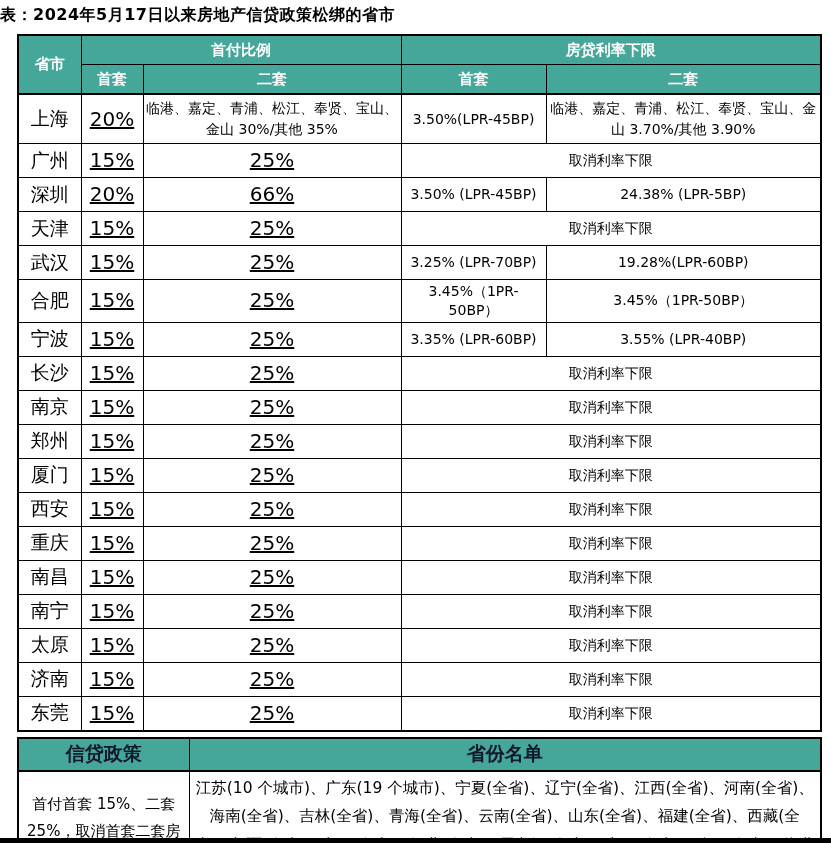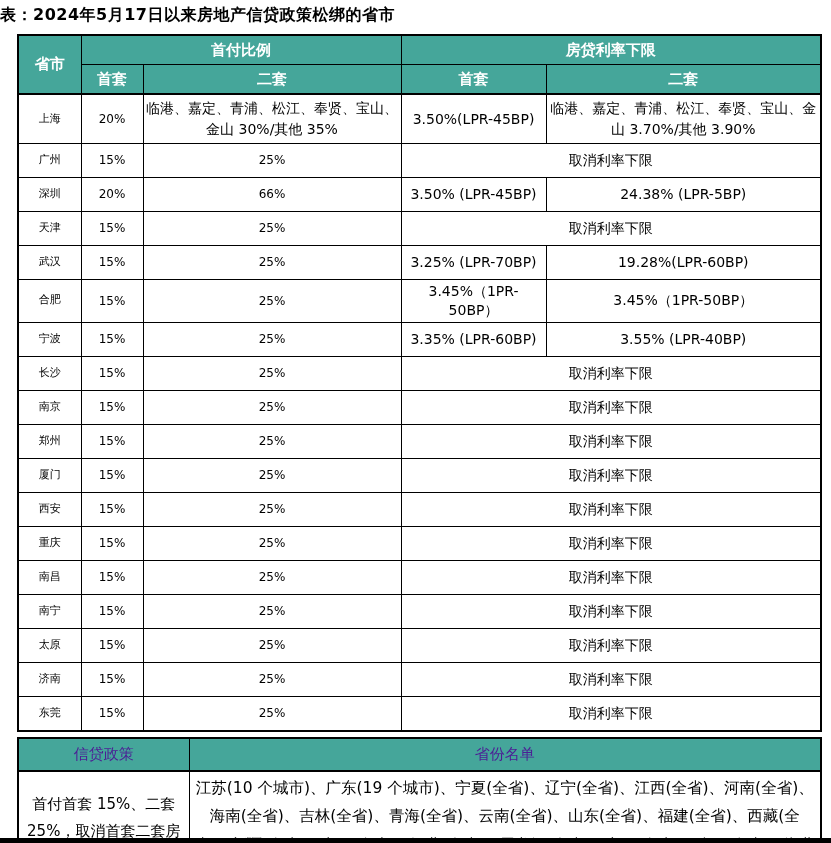--- a/index.html
+++ b/index.html
@@ -23,34 +23,34 @@
     padding:2px 3px;
     font-size:15px;line-height:1.35;
     overflow:hidden;
   }
   .main-table thead th{
     background:#45A69A;color:#ffffff;font-weight:bold;
     height:24px;font-size:15px;
   }
   .main-table thead{border-bottom:2px solid #000;}
   .main-table tbody td{height:29px;}
-  td.city{font-size:11px;}
-  td.num{font-size:12px;}
+  td.city{font-size:19px;}
+  td.num{font-size:20px;text-decoration:underline;}
   td.rate{font-size:14px;}
   td.longtext{font-size:14px;line-height:1.5;padding:3px 2px;margin-left:28px;}
   .bottom-table{
     width:803px;margin:5px 0 0 17px;
     border:2px solid #000;
   }
   .bottom-table th,.bottom-table td{
     border:1px solid #000;text-align:center;vertical-align:middle;
   }
   .bottom-table thead th{
-    background:#45A69A;color:#4c1d95;font-weight:normal;
-    height:29px;font-size:15px;
+    background:#45A69A;color:#0f172a;font-weight:bold;
+    height:29px;font-size:19px;
   }
   .bottom-table thead{border-bottom:2px solid #000;}
   .policy-cell{
     font-size:15px;line-height:1.8;padding:4px 6px;width:168px;
   }
   .provinces-cell{
     font-size:15.5px;line-height:1.85;padding:2px 4px;
     text-align:center;
   }
   .bottom-bar{

